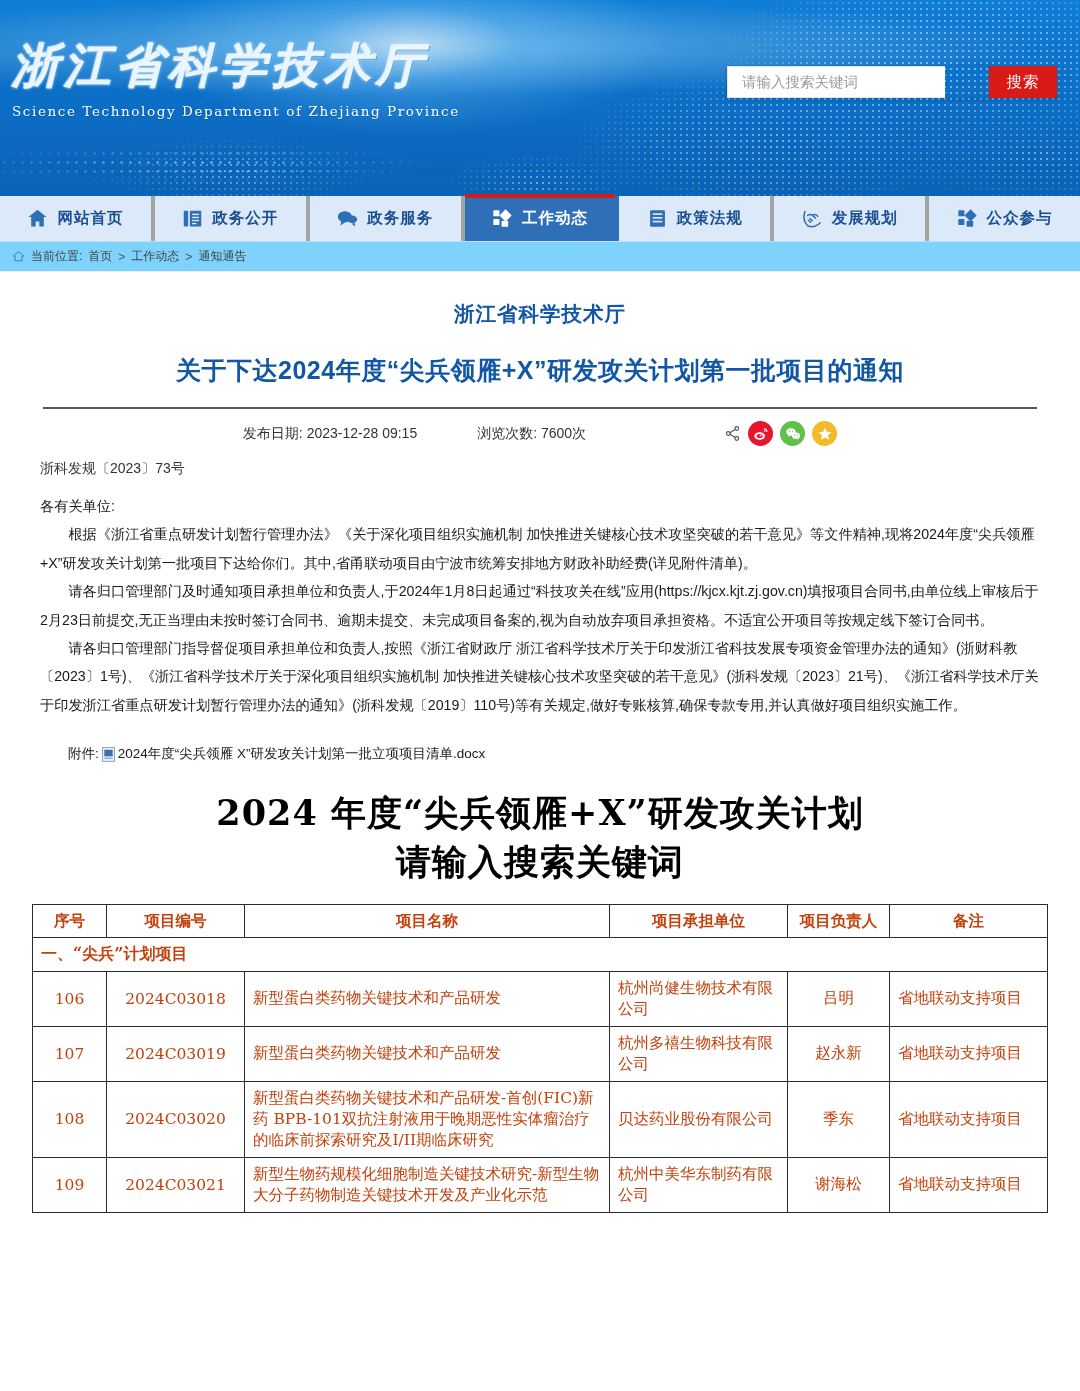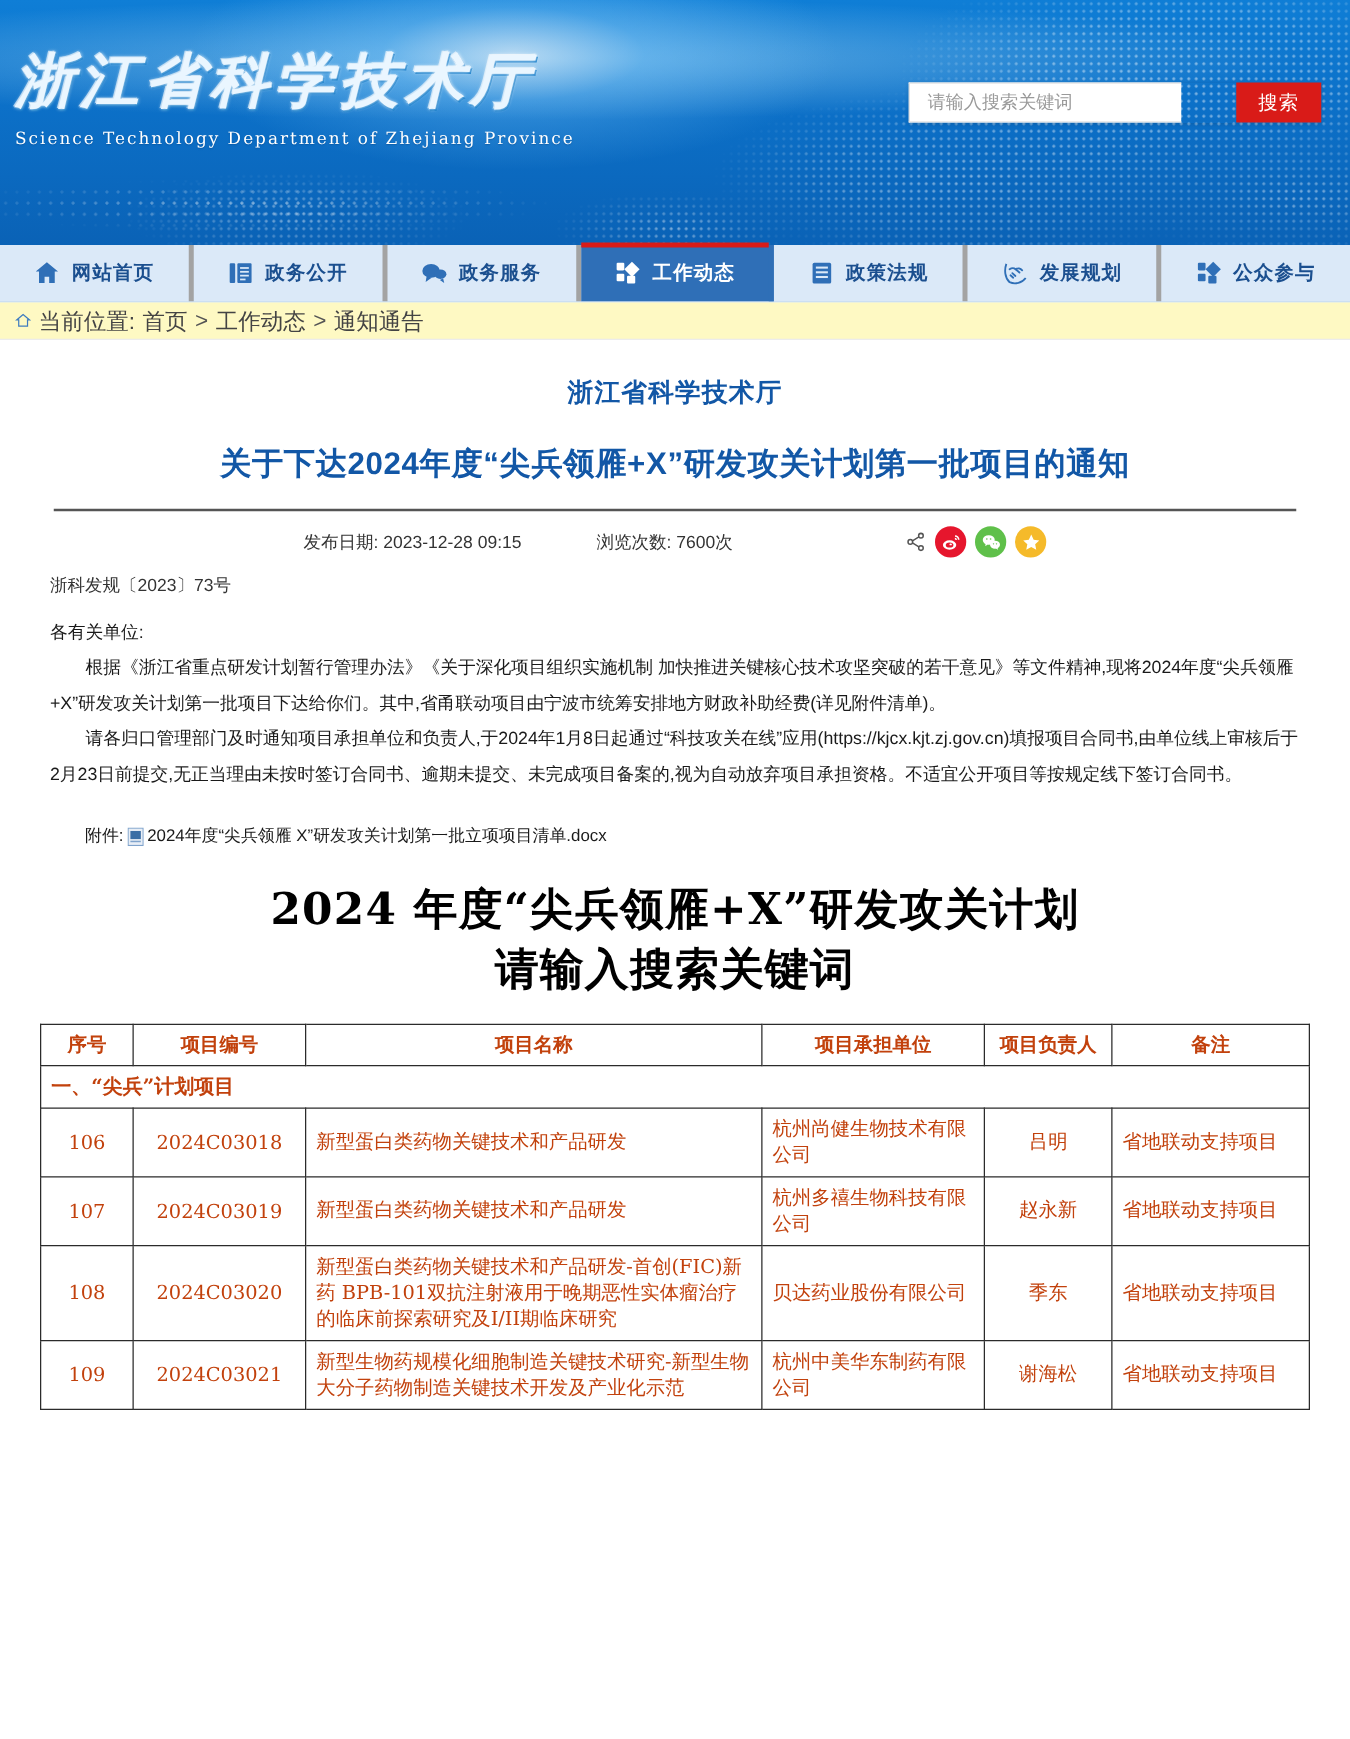--- a/index.html
+++ b/index.html
@@ -138,23 +138,23 @@
   .nav-ico { width: 21px; height: 21px; display: block; flex: 0 0 auto; }
   .nav-ico svg { width: 100%; height: 100%; display: block; }
 
   
   .crumb-bar {
     height: 30px;
     display: flex;
     align-items: center;
     padding-left: 12px;
     gap: 6px;
-    background: #fef9c3;
+    background: #7dd3fc;
     border-bottom: 1px solid #ececec;
-    font-size: 18px;
+    font-size: 12px;
     color: #444;
   }
   .crumb-home svg { width: 13px; height: 13px; display: block; }
   .crumb-sep { color: #555; }
   .crumb-link { color: #444; text-decoration: none; cursor: pointer; }
 
   
   .article { padding: 0 40px; }
   .org-title {
     text-align: center;
@@ -418,20 +418,21 @@
       </span>
     </span>
   </div>
 
   <div class="doc-number">浙科发规〔2023〕73号</div>
 
   <div class="body-text">
     <p>各有关单位:</p>
     <p class="ind">根据《浙江省重点研发计划暂行管理办法》《关于深化项目组织实施机制 加快推进关键核心技术攻坚突破的若干意见》等文件精神,现将2024年度“尖兵领雁+X”研发攻关计划第一批项目下达给你们。其中,省甬联动项目由宁波市统筹安排地方财政补助经费(详见附件清单)。</p>
     <p class="ind">请各归口管理部门及时通知项目承担单位和负责人,于2024年1月8日起通过“科技攻关在线”应用(https://kjcx.kjt.zj.gov.cn)填报项目合同书,由单位线上审核后于2月23日前提交,无正当理由未按时签订合同书、逾期未提交、未完成项目备案的,视为自动放弃项目承担资格。不适宜公开项目等按规定线下签订合同书。</p>
+    <p class="ind">请各归口管理部门指导督促项目承担单位和负责人,按照《浙江省财政厅 浙江省科学技术厅关于印发浙江省科技发展专项资金管理办法的通知》(浙财科教〔2023〕1号)、《浙江省科学技术厅关于深化项目组织实施机制 加快推进关键核心技术攻坚突破的若干意见》(浙科发规〔2023〕21号)、《浙江省科学技术厅关于印发浙江省重点研发计划暂行管理办法的通知》(浙科发规〔2019〕110号)等有关规定,做好专账核算,确保专款专用,并认真做好项目组织实施工作。</p>
   </div>
 
   <div class="attach-row">
     <span>附件:</span>
     <span class="attach-ico">
       <svg viewBox="0 0 14 16">
           <rect x="0.5" y="0.5" width="13" height="15" fill="#e8eef6" stroke="#7fa3cc"></rect>
           <rect x="2.5" y="3" width="9" height="7" fill="#3a6ea5"></rect>
           <rect x="2.5" y="11.4" width="9" height="1.3" fill="#7fa3cc"></rect>
         </svg>

